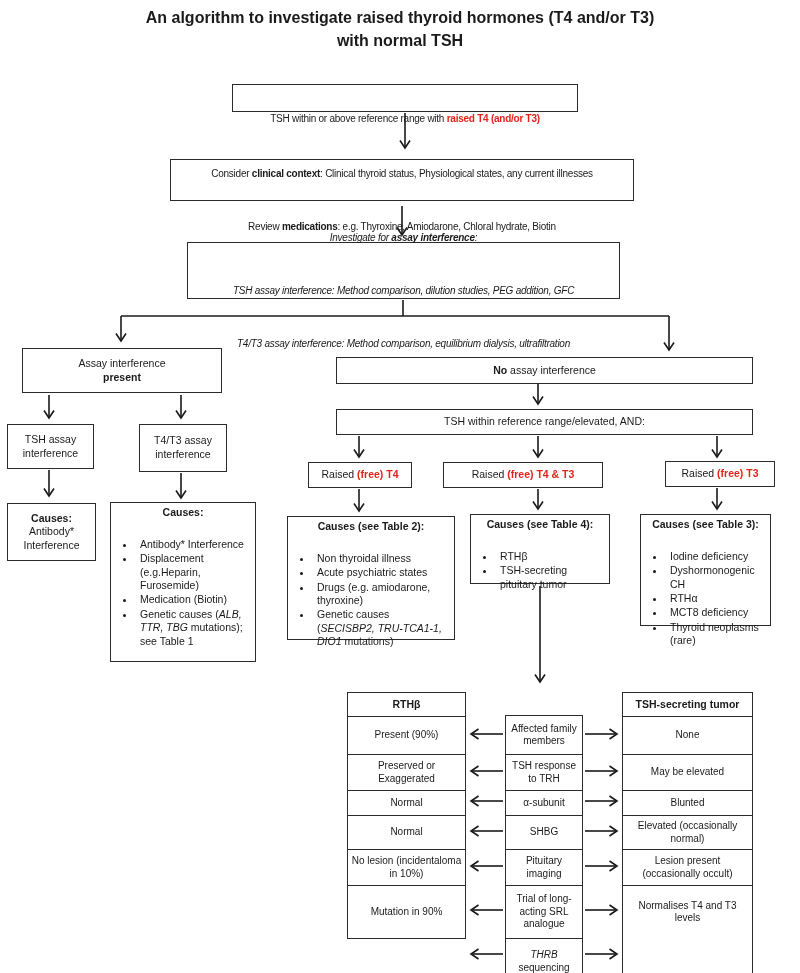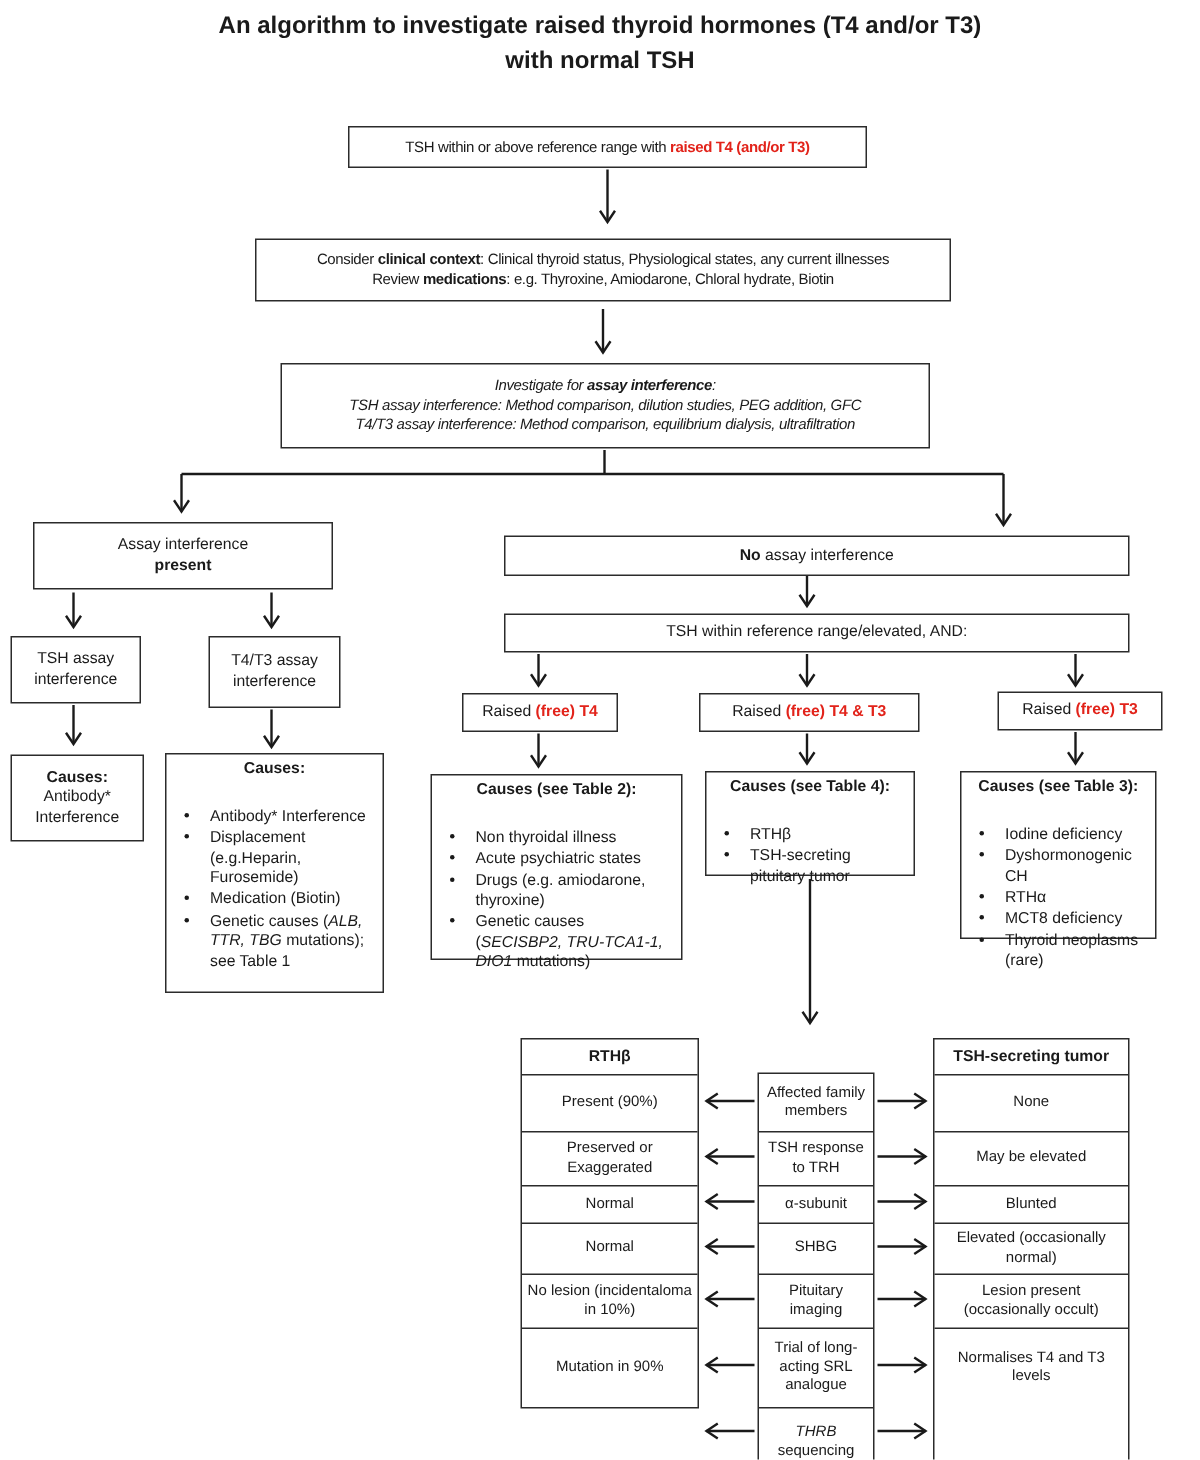--- a/index.html
+++ b/index.html
@@ -12,21 +12,21 @@
   #arrows { position:absolute; left:0; top:0; width:800px; height:973px; }
   #arrows path { stroke:#1a1a1a; stroke-width:1.6; fill:none; }
 
   .title { position:absolute; top:6px; left:0; width:800px; text-align:center;
            font-weight:bold; font-size:16px; line-height:1.45; }
 
   .box { position:absolute; border:1.5px solid var(--line); background:#fff;
          display:flex; flex-direction:column; align-items:center; justify-content:center;
          text-align:center; font-size:10.5px; line-height:1.3; padding:2px 5px; }
   .wide { font-size:10px; letter-spacing:-0.25px; }
-  .wide .ln { white-space:nowrap; }
+  .wide .ln { white-space:nowrap;margin-top:40px; }
   b, .bold { font-weight:bold; }
   .red { color:var(--red); font-weight:bold; }
 
   .causes { justify-content:flex-start; align-items:stretch; padding:3px 4px; }
   .causes .ctitle { text-align:center; font-weight:bold; font-size:10.5px; }
   .causes ul { margin:18px 0 0 0; padding-left:21px; text-align:left; font-size:10.5px; }
   .causes li { margin:0 0 1px 0; padding-left:4px; line-height:1.28; }
 
   .tcol { position:absolute; border:1.4px solid var(--line); background:#fff; font-size:10px; }
   .tcol .cell { border-top:1.4px solid var(--line); display:flex; align-items:center;
@@ -144,21 +144,21 @@
     <div><b>No</b><span> assay interference</span></div>
   </div>
 
   <div class="box" style="left:336px;top:409px;width:417px;height:26px;">
     <div>TSH within reference range/elevated, AND:</div>
   </div>
 
   <div class="box" style="left:308px;top:462px;width:104px;height:26px;">
     <div><span>Raised </span><span class="red">(free) T4</span></div>
   </div>
-  <div class="box" style="left:466px;top:462px;width:147px;height:26px;">
+  <div class="box" style="left:443px;top:462px;width:160px;height:26px;">
     <div><span>Raised </span><span class="red">(free) T4 &amp; T3</span></div>
   </div>
   <div class="box" style="left:665px;top:461px;width:110px;height:26px;">
     <div><span>Raised </span><span class="red">(free) T3</span></div>
   </div>
 
   <div class="box causes" style="left:287px;top:516px;width:168px;height:124px;">
     <div class="ctitle">Causes (see Table 2):</div>
     <ul>
       <li>Non thyroidal illness</li>

